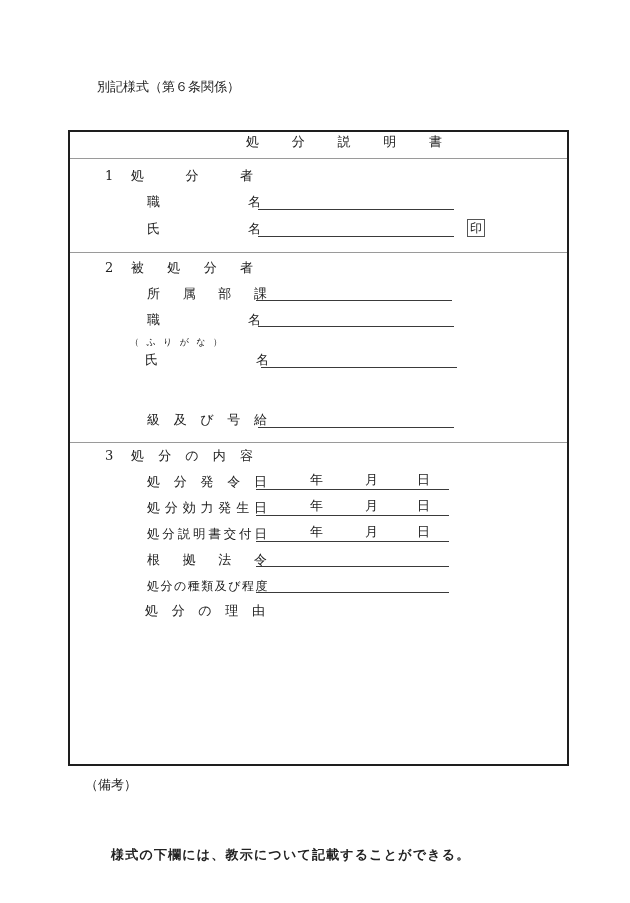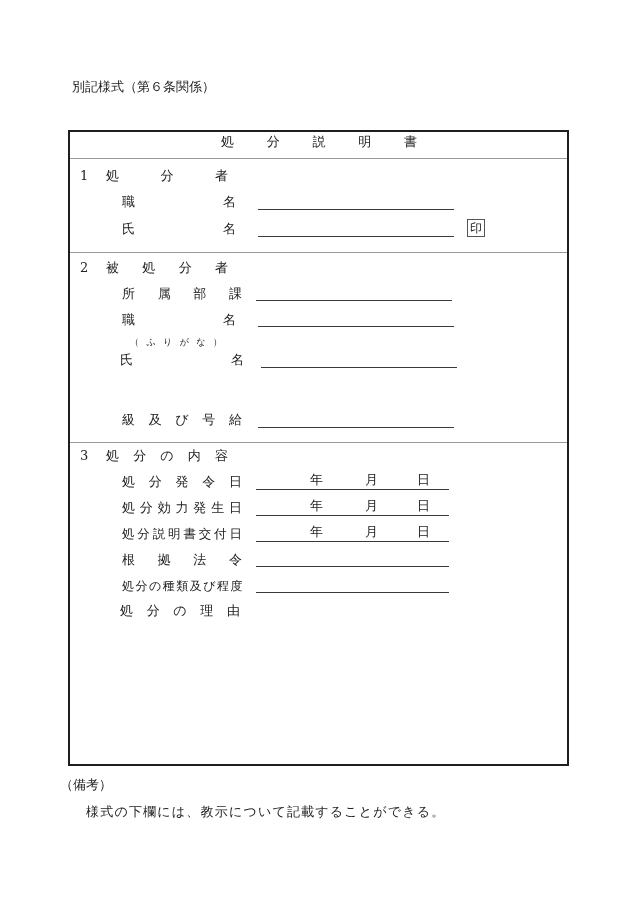--- a/index.html
+++ b/index.html
@@ -2,21 +2,21 @@
 <html><head>
   <meta charset="utf-8">
   <style>
     html, body { margin: 0; padding: 0; background: #ffffff; }
     body {
       width: 630px; height: 903px; position: relative; overflow: hidden;
       font-family: "DejaVu Serif", "Liberation Serif", serif;
       color: #222222;
     }
     .abs { position: absolute; white-space: nowrap; }
-    .txt { font-size: 13px; line-height: 16px; }
+    .txt { font-size: 13px; line-height: 16px; margin-left: 25px; }
     .small { font-size: 9px; line-height: 12px; }
     .form-box {
       position: absolute; left: 68px; top: 130px; width: 497px; height: 632px;
       border: 2px solid #1e1e1e; box-sizing: content-box;
     }
     .divider { position: absolute; left: 0; width: 497px; height: 1px; background: #9a9a9a; }
     .field-line { position: absolute; height: 1px; background: #3a3a3a; }
     .seal {
       position: absolute; width: 16px; height: 16px; border: 1px solid #555555;
       font-size: 12px; line-height: 16px; text-align: center;
@@ -184,13 +184,13 @@
     <span>処</span>
     <span>分</span>
     <span>の</span>
     <span>理</span>
     <span>由</span>
   </div>
   <div class="abs" style="left:50px; top:492px; width:430px; height:130px;"></div>
 </div>
 
 <div class="abs txt" style="left:60px; top:777px;">（備考）</div>
-<div class="abs txt" style="left:86px; top:804px; letter-spacing:1.2px;">様式の下欄には、教示について記載することができる。</div>
+<div class="abs txt" style="left:86px; top:847px; letter-spacing:1.2px;font-weight:bold;">様式の下欄には、教示について記載することができる。</div>
 
 </body></html>

